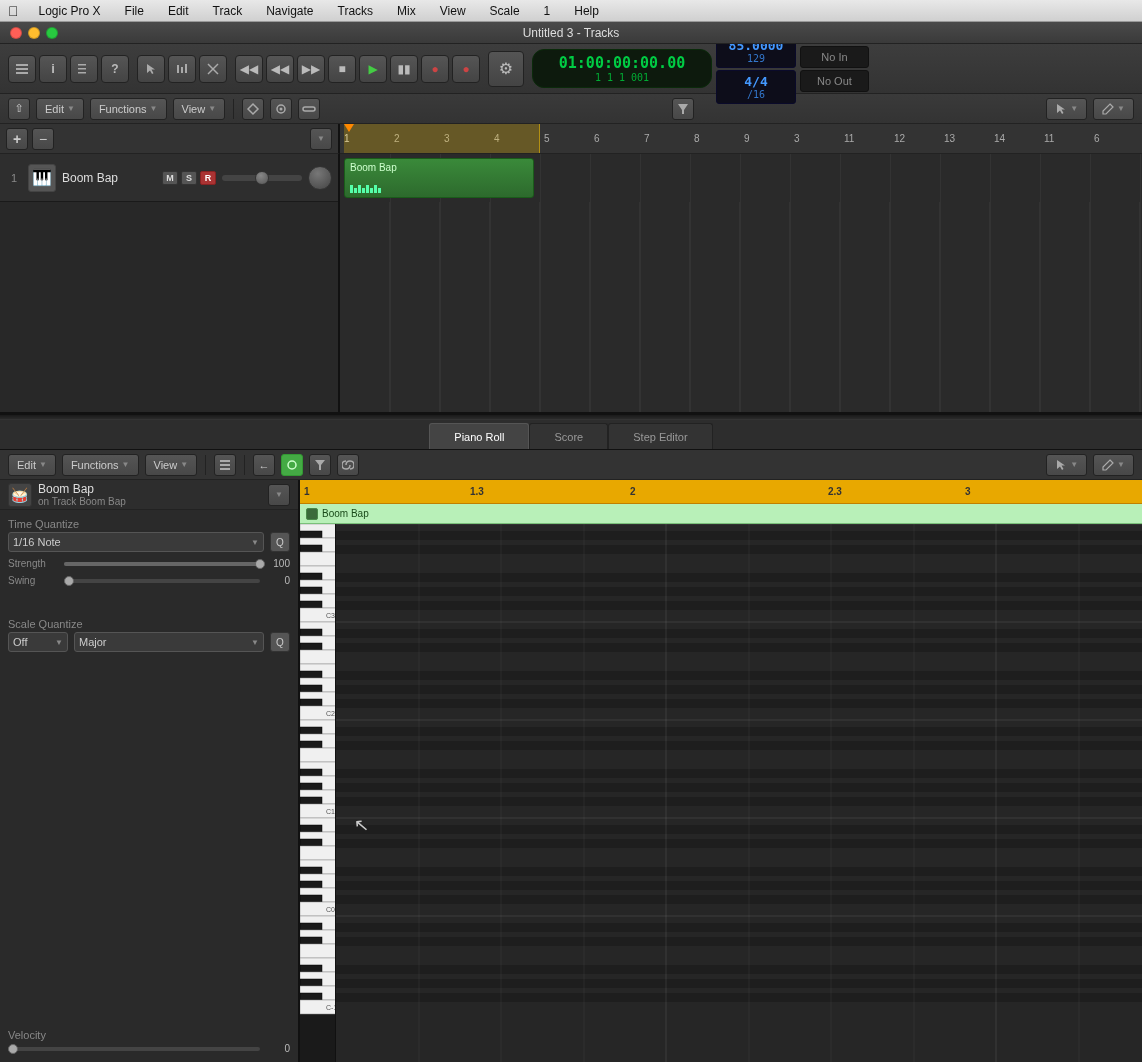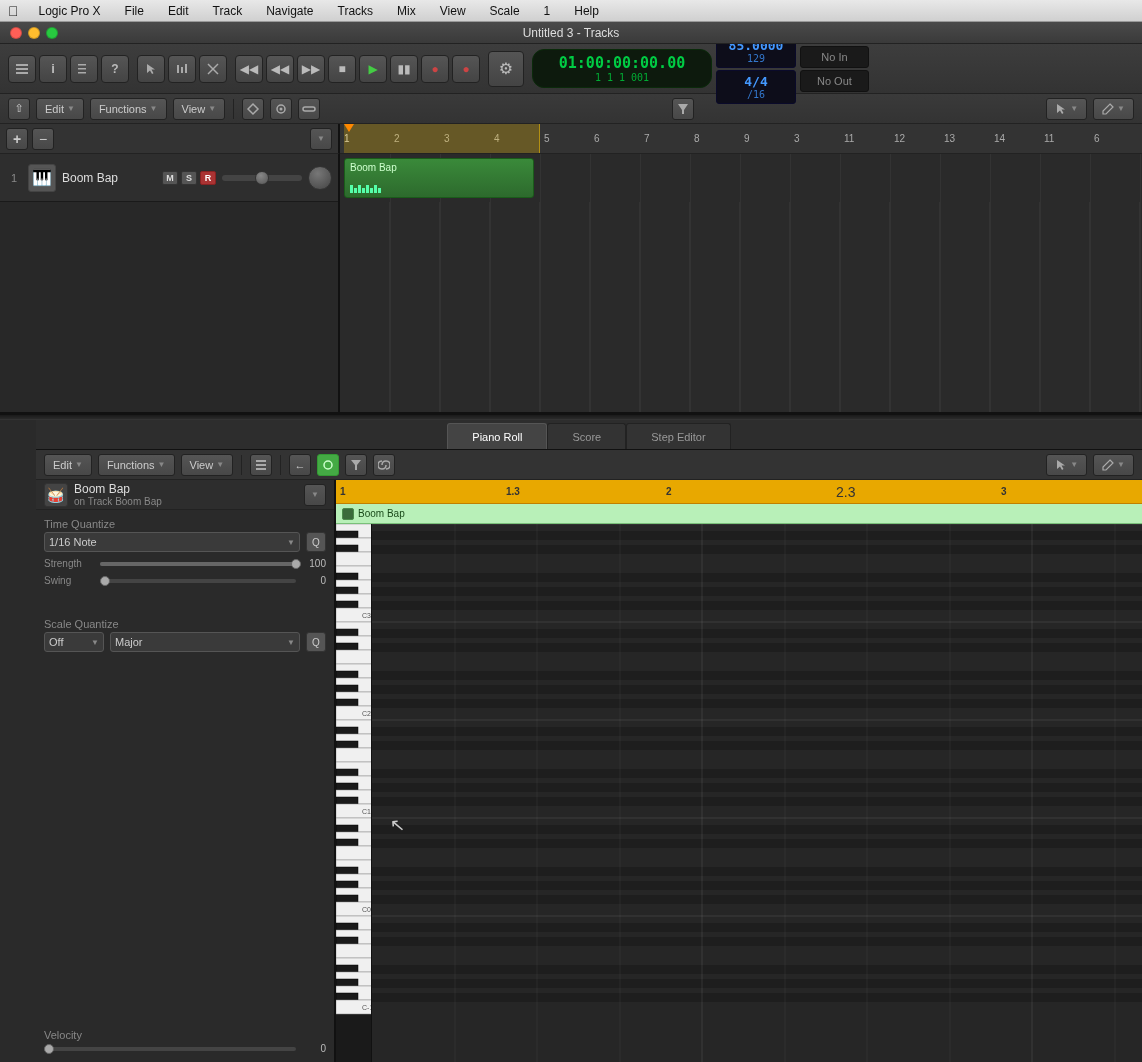--- a/index.html
+++ b/index.html
@@ -754,21 +754,21 @@
         </div>
       </div>
 
       <div style="position:absolute;top:48px;left:0;right:0;bottom:0;background:repeating-linear-gradient(to right,transparent,transparent 49px,#333 49px,#333 50px);"></div>
     </div>
   </div>
 </div>
 
 <div class="h-separator"></div>
 
-<div id="lower-section" style="flex:1;display:flex;flex-direction:column;height:calc(1062px - 22px - 22px - 50px - 30px - 30px - 260px - 6px);margin-left:36px;">
+<div id="lower-section" style="flex:1;display:flex;flex-direction:column;height:calc(1062px - 22px - 22px - 50px - 30px - 30px - 260px - 6px);">
 
   <div id="tab-bar" style="height:30px;background:#2d2d2d;display:flex;align-items:flex-end;border-bottom:1px solid #111;padding-left:0;">
     <div style="flex:1;"></div>
     <div class="tab active">Piano Roll</div>
     <div class="tab">Score</div>
     <div class="tab">Step Editor</div>
     <div style="flex:1;"></div>
   </div>
 
   <div id="pr-toolbar">
@@ -909,21 +909,21 @@
 
       </div>
     </div>
 
     <div id="piano-roll-view" style="flex:1;display:flex;flex-direction:column;min-width:0;">
 
       <div style="height:24px;background:#e8a800;border-bottom:1px solid #c08000;position:relative;display:flex;align-items:center;">
         <span style="position:absolute;left:4px;font-size:10px;color:#333;font-weight:bold;">1</span>
         <span style="position:absolute;left:170px;font-size:10px;color:#333;font-weight:bold;">1.3</span>
         <span style="position:absolute;left:330px;font-size:10px;color:#333;font-weight:bold;">2</span>
-        <span style="position:absolute;left:500px;font-size:14px;color:#333;font-weight:normal;">2.3</span>
+        <span style="position:absolute;left:528px;font-size:10px;color:#333;font-weight:bold;">2.3</span>
         <span style="position:absolute;left:665px;font-size:10px;color:#333;font-weight:bold;">3</span>
       </div>
       <div style="height:20px;background:#b8f0b8;border-bottom:1px solid #7ac07a;display:flex;align-items:center;padding:0 6px;">
         <div style="width:12px;height:12px;border:1px solid #4a8a4a;border-radius:2px;background:#3a6a3a;margin-right:4px;"></div>
         <span style="font-size:10px;color:#1a4a1a;font-weight:500;">Boom Bap</span>
       </div>
 
       <div class="pr-content-area" style="flex:1;display:flex;min-height:0;overflow:hidden;">
 
         <div id="piano-keys-container" style="width:36px;overflow:hidden;background:#1a1a1a;border-right:1px solid #111;position:relative;">

